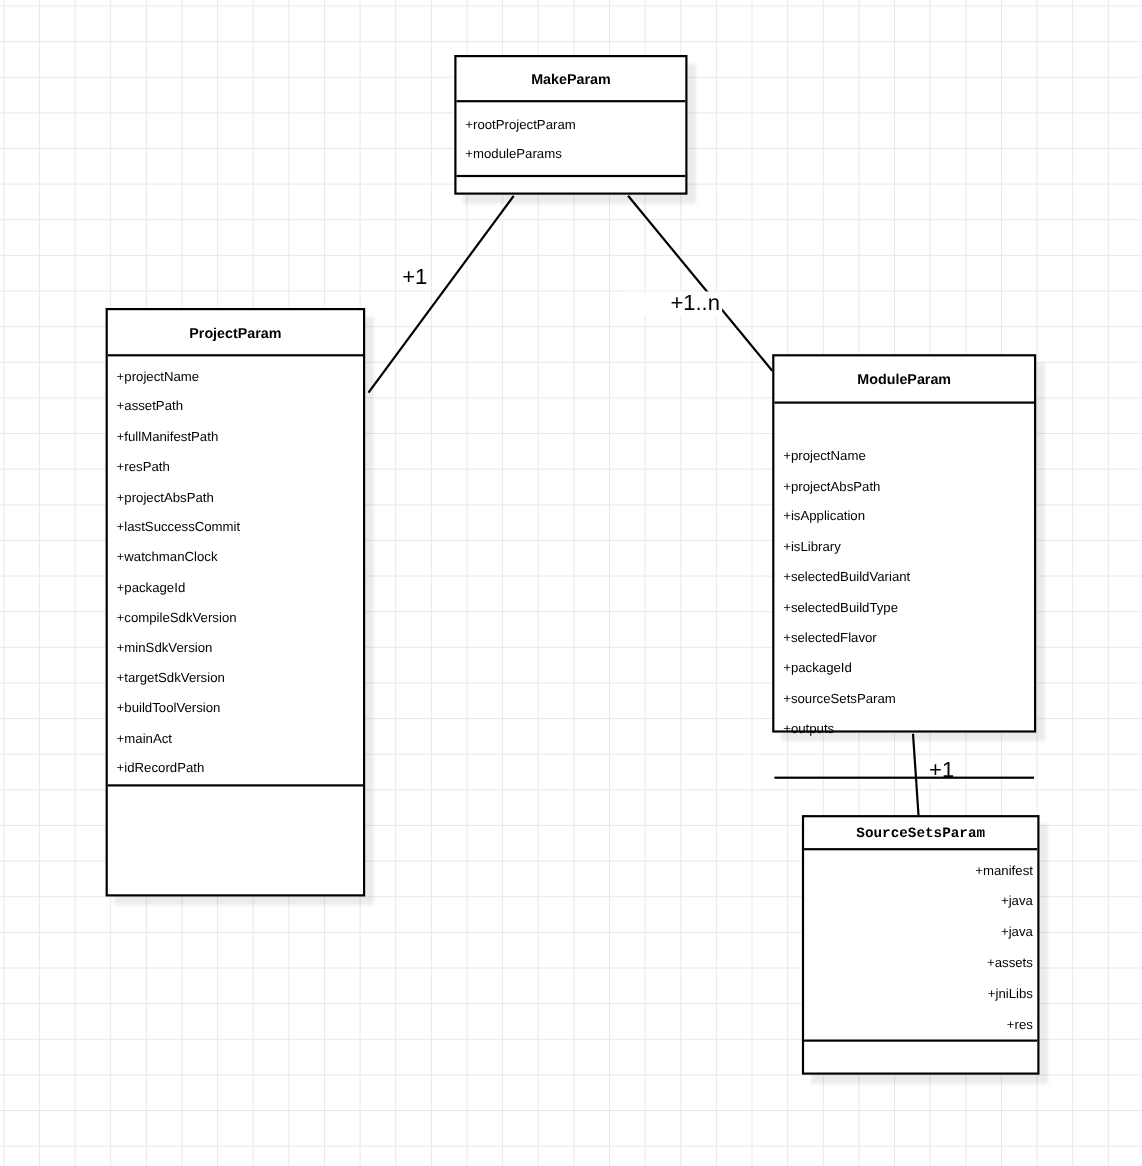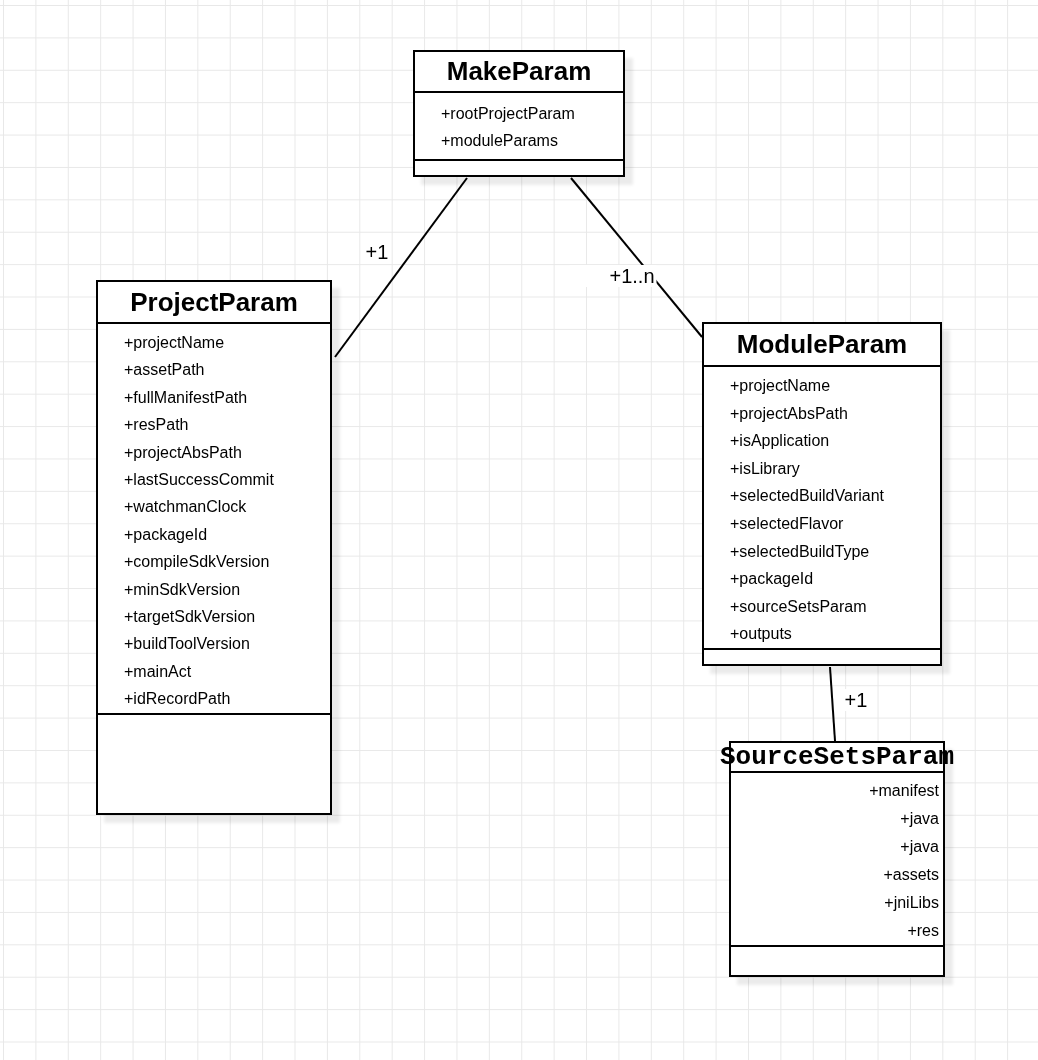--- a/index.html
+++ b/index.html
@@ -24,30 +24,30 @@
     background:#ffffff;
     border:2px solid #000;
     box-shadow:8px 8px 3px rgba(0,0,0,0.08);
     display:flex;
     flex-direction:column;
   }
   .uml-title{
     box-sizing:border-box;
     border-bottom:2px solid #000;
     font-weight:bold;
-    font-size:26px;
+    font-size:13px;
     display:flex;
     align-items:center;
     justify-content:center;
     flex-shrink:0;
   }
   .uml-attrs{
     box-sizing:border-box;
-    font-size:16px;
-    padding-left:26px;
+    font-size:12px;
+    padding-left:8px;
     padding-right:4px;
     overflow:hidden;
     flex-shrink:0;
   }
   .uml-attr{white-space:nowrap;}
   .uml-footer{
     box-sizing:border-box;
     border-top:2px solid #000;
     flex:1;
   }
@@ -105,30 +105,30 @@
         <div class="uml-attr">+compileSdkVersion</div>
         <div class="uml-attr">+minSdkVersion</div>
         <div class="uml-attr">+targetSdkVersion</div>
         <div class="uml-attr">+buildToolVersion</div>
         <div class="uml-attr">+mainAct</div>
         <div class="uml-attr">+idRecordPath</div>
       </div>
     <div class="uml-footer"></div>
   </div>
 
-  <div class="uml-class" style="left:702px;top:322px;width:240px;height:344px;">
+  <div class="uml-class" style="left:702px;top:322px;width:240px;height:344px;gap:29px;">
     <div class="uml-title" style="height:43px;">ModuleParam</div>
     <div class="uml-attrs" style="height:281px;line-height:27.6px;padding-top:5px;">
         <div class="uml-attr">+projectName</div>
         <div class="uml-attr">+projectAbsPath</div>
         <div class="uml-attr">+isApplication</div>
         <div class="uml-attr">+isLibrary</div>
         <div class="uml-attr">+selectedBuildVariant</div>
+        <div class="uml-attr">+selectedBuildType</div>
         <div class="uml-attr">+selectedFlavor</div>
-        <div class="uml-attr">+selectedBuildType</div>
         <div class="uml-attr">+packageId</div>
         <div class="uml-attr">+sourceSetsParam</div>
         <div class="uml-attr">+outputs</div>
       </div>
     <div class="uml-footer"></div>
   </div>
 
   <div class="uml-class" style="left:729px;top:741px;width:216px;height:236px;">
     <div class="uml-title" style="height:30px;font-family:Liberation Mono, monospace;">SourceSetsParam</div>
     <div class="uml-attrs" style="height:172px;line-height:28px;padding-top:4px;text-align:right;">

